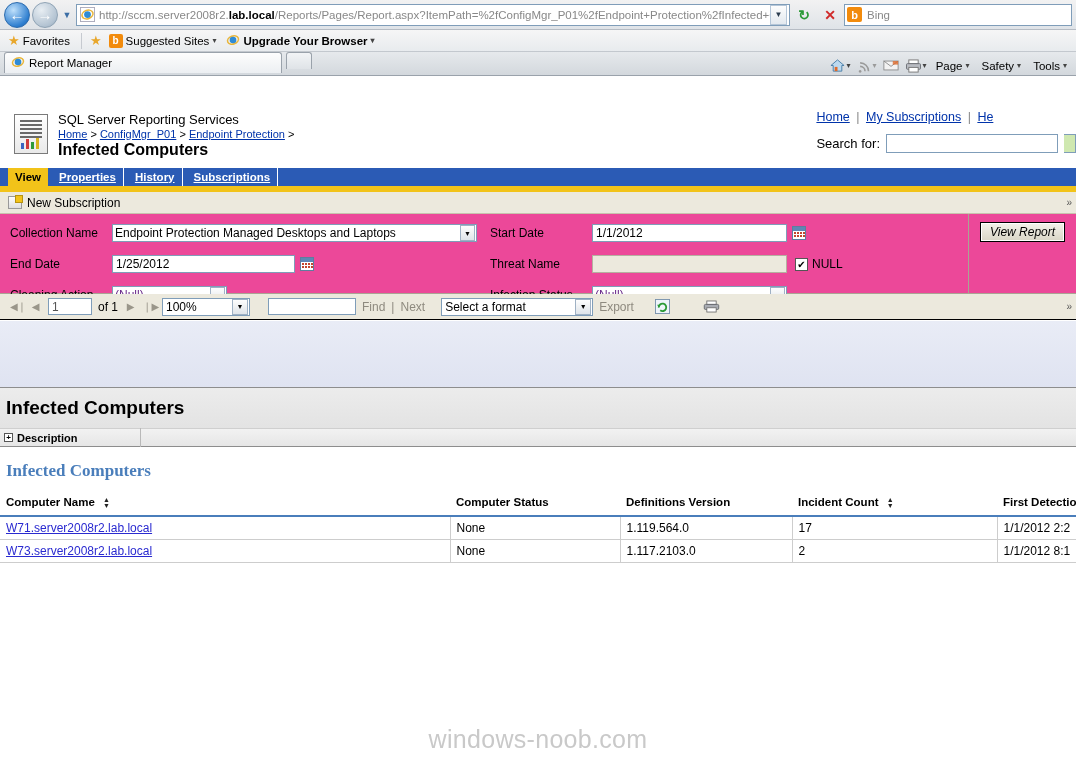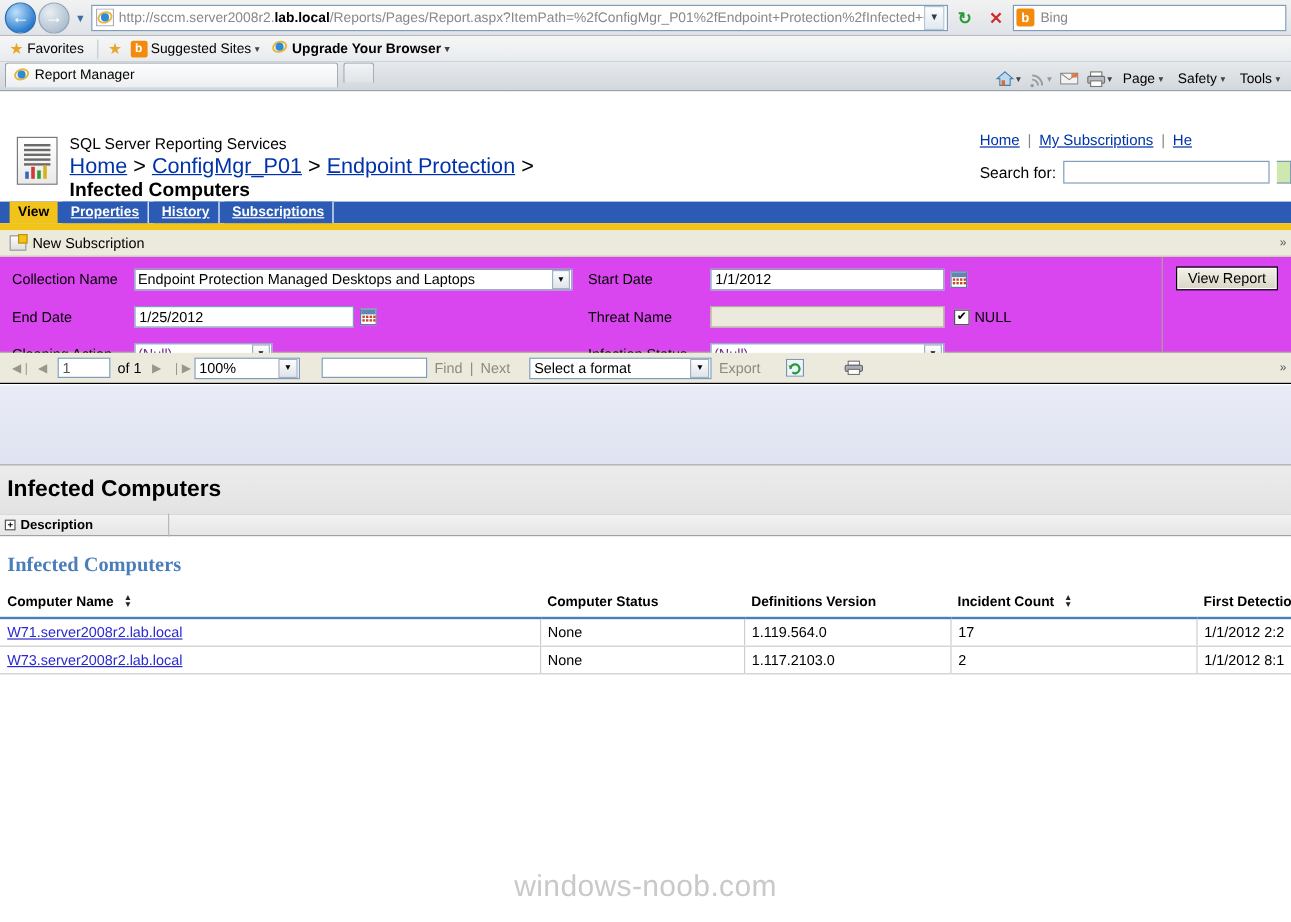--- a/index.html
+++ b/index.html
@@ -95,21 +95,21 @@
   .rpt-icon{
     width:34px;height:40px;border:1px solid #7a7a7a;background:linear-gradient(#fff,#e9e9e9);
     position:relative; flex:none; margin-top:4px;
   }
   .rpt-icon .lines{ position:absolute; left:5px; top:5px; width:22px;}
   .rpt-icon .lines i{ display:block;height:1.5px;background:#6a6a6a;margin-bottom:2.5px;}
   .rpt-icon .bars{ position:absolute; left:6px; bottom:4px; display:flex; align-items:flex-end; gap:2px; height:12px;}
   .rpt-icon .bars i{ width:3px; display:block;}
   .ssrs-title-col{ padding-top:2px;}
   .ssrs-app{ font-size:13px; color:#000; }
-  .crumb{ font-size:18px; margin-top:1px;}
+  .crumb{ font-size:11px; margin-top:1px;}
   .crumb a{ color:#0033aa; text-decoration:underline;}
   .rpt-name{ font-size:16px; font-weight:bold; margin-top:1px;}
 
   .topright{ position:absolute; right:0; top:4px; text-align:left; }
   .toplinks{ font-size:12.5px; }
   .toplinks a{ color:#0033aa; text-decoration:underline; }
   .toplinks span.sep{ color:#888; padding:0 3px;}
   .searchfor{ margin-top:10px; display:flex; align-items:center; justify-content:flex-end; gap:6px;}
   .searchfor label{ font-size:13px; }
   .searchfor .sbox{ width:172px; height:19px; border:1px solid #7f9db9; background:#fff;}
@@ -127,21 +127,21 @@
     height:22px; background:#ece9dd; border-bottom:1px solid #c8c2ad;
     display:flex;align-items:center; padding-left:8px; gap:5px; font-size:12px; position:relative;text-align:center;
   }
   .subbar .chev{ position:absolute; right:4px; font-size:10px; color:#555;}
   .newsub-ico{ width:14px;height:13px;background:linear-gradient(#fdfdfd,#dedede);
     border:1px solid #999; position:relative;}
   .newsub-ico:after{ content:""; position:absolute; right:-2px; top:-2px; width:6px;height:6px;
     background:#f2c319; border:1px solid #b8930f;}
 
   .params{
-    background:#d946ef; border-bottom:1px solid #a9a493; display:flex;
+    background:#ec4899; border-bottom:1px solid #a9a493; display:flex;
     height:80px;
   }
   .param-cols{ display:flex; flex:1 1 auto; padding:8px 0 0 10px;}
   .pcol{ }
   .pcol.left{ width:480px; }
   .pcol.right{ width:470px; }
   .prow{ height:22px; display:flex; align-items:center; margin-bottom:9px;}
   .plabel{ font-size:12px; }
   .pcol.left .plabel{ width:102px; }
   .pcol.right .plabel{ width:102px; }
@@ -161,21 +161,21 @@
   .cal-ico{ width:14px;height:14px;margin-left:5px;border:1px solid #5f7d9e;background:#fff;position:relative;}
   .cal-ico .top{ position:absolute;left:0;right:0;top:0;height:4px;background:#5f86b5;}
   .cal-ico .dots{ position:absolute;left:1px;top:5px;display:grid;grid-template-columns:repeat(4,2px);
     gap:1px;}
   .cal-ico .dots i{ width:2px;height:2px;background:#c4462e;display:block;}
   .chk{ width:13px;height:13px;border:1px solid #555;background:#fff;display:inline-flex;
     align-items:center;justify-content:center;font-size:10px;color:#000;margin:0 4px 0 8px;}
   .viewreport-cell{ width:108px; border-left:1px solid #a9a493; display:flex;align-items:flex-start;
     justify-content:center; padding-top:8px;}
   .vr-btn{ padding:2px 9px; font-size:12px; border:1px solid #000;
-    background:linear-gradient(#f4f2ea,#d9d5c6); box-shadow: inset 0 0 0 1px #fff; }
+    background:linear-gradient(#f4f2ea,#d9d5c6); box-shadow: inset 0 0 0 1px #fff; font-style: italic; }
 
   
   .rtoolbar{
     height:26px; background:#ece9dd; border-bottom:1px solid #000;
     display:flex; align-items:center; gap:6px; padding-left:10px; font-size:12px; position:relative;
   }
   .navglyph{ width:13px; text-align:center; color:#333; font-size:10px;}
   .navglyph.dim{ color:#9a968a; }
   .pagebox{ width:44px;height:17px;border:1px solid #7f9db9;background:#fff;font-size:12px;
     display:flex;align-items:center;padding:0 3px;color:#555;}

